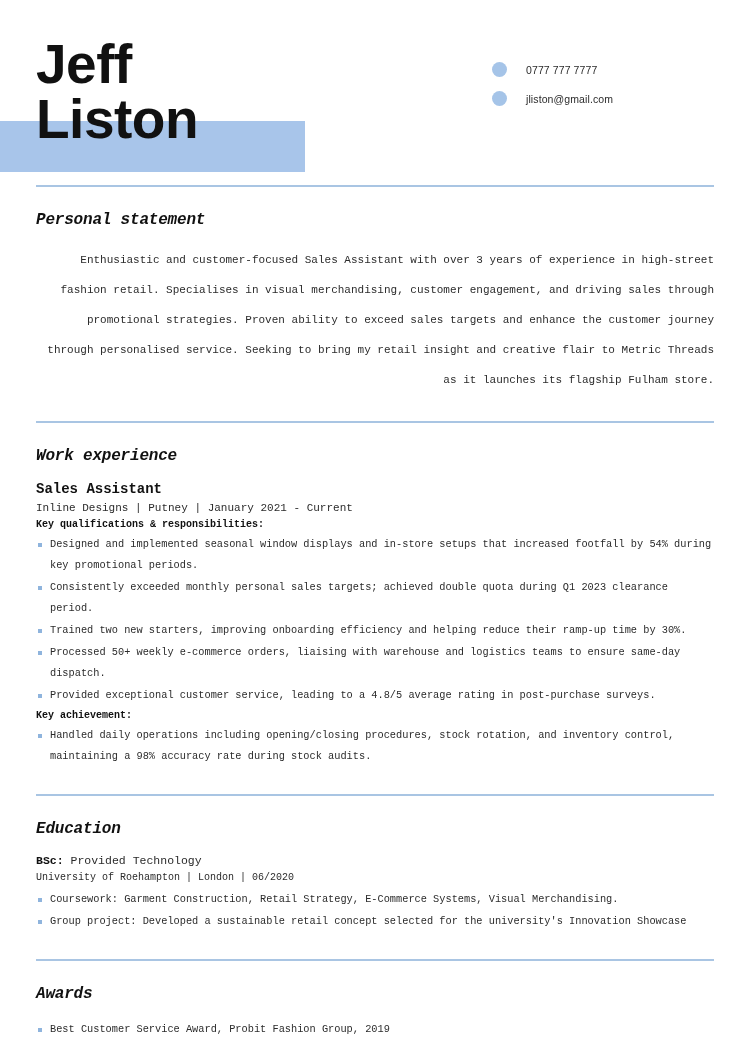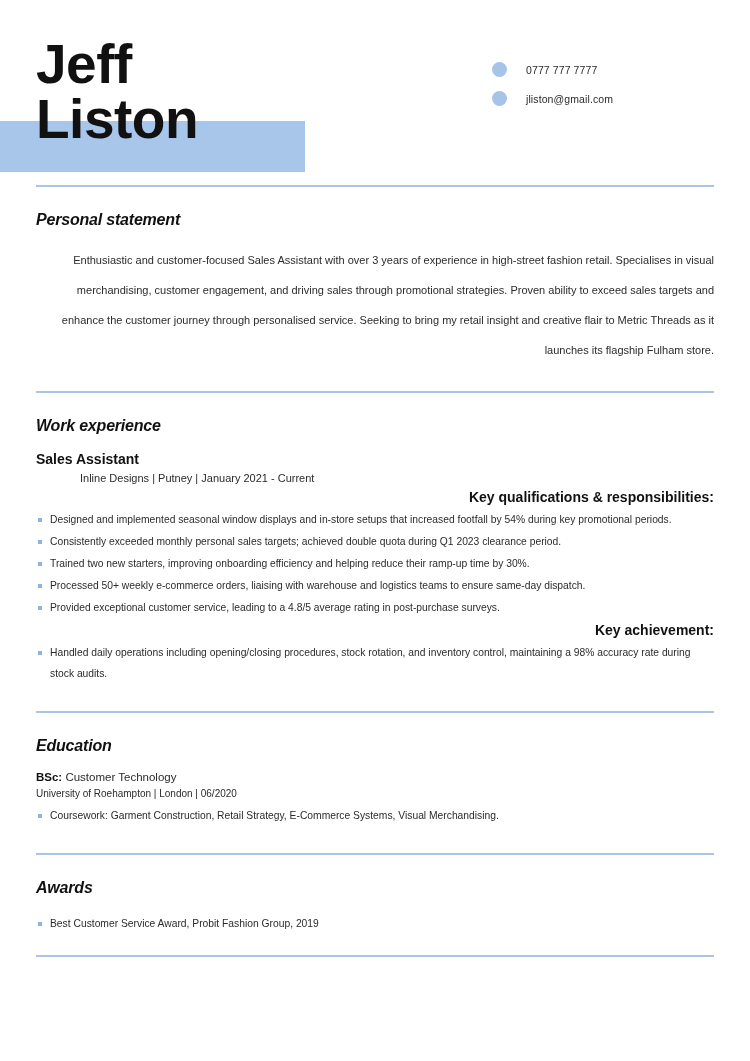--- a/index.html
+++ b/index.html
@@ -94,20 +94,21 @@
   }
 
   .divider {
     height: 2px;
     background: #a9c5e3;
     width: 100%;
   }
 
   .section {
     padding-top: 0;
+    font-family: Liberation Mono, monospace;
   }
 
   .section-title {
     font-size: 16px;
     font-weight: 700;
     font-style: italic;
     letter-spacing: -0.2px;
     color: #111111;
     margin: 24px 0 16px 0;
   }
@@ -123,29 +124,27 @@
     font-size: 14px;
     font-weight: 700;
     color: #111111;
     margin-bottom: 5px;
   }
 
   .job-meta {
     font-size: 11px;
     color: #2b2b2b;
     margin-bottom: 5px;
-    margin-left: 44px;
   }
 
   .sub-label {
-    font-size: 14px;
+    font-size: 10px;
     font-weight: 700;
     color: #111111;
     margin-bottom: 4px;
-    text-align: right;
   }
 
   ul.bullets {
     list-style: none;
     margin: 0 0 0 0;
     padding: 0;
   }
 
   ul.bullets li {
     position: relative;
@@ -238,25 +237,26 @@
       </ul>
     </div>
 
     <div class="spacer-lg"></div>
 
     <div class="divider"></div>
     <div class="section">
       <div class="section-title">Education</div>
       <div class="edu-degree">
         <b>BSc:</b> 
-        <span>Customer Technology</span>
+        <span>Provided Technology</span>
       </div>
       <div class="edu-meta">University of Roehampton | London | 06/2020</div>
       <ul class="bullets">
         <li>Coursework: Garment Construction, Retail Strategy, E-Commerce Systems, Visual Merchandising.</li>
+        <li>Group project: Developed a sustainable retail concept selected for the university's Innovation Showcase</li>
       </ul>
     </div>
 
     <div class="spacer-lg"></div>
 
     <div class="divider"></div>
     <div class="section">
       <div class="section-title">Awards</div>
       <ul class="bullets">
         <li>Best Customer Service Award, Probit Fashion Group, 2019</li>

